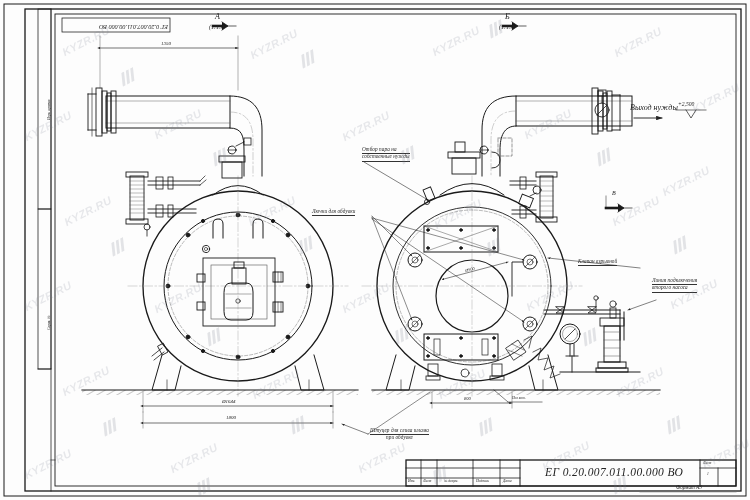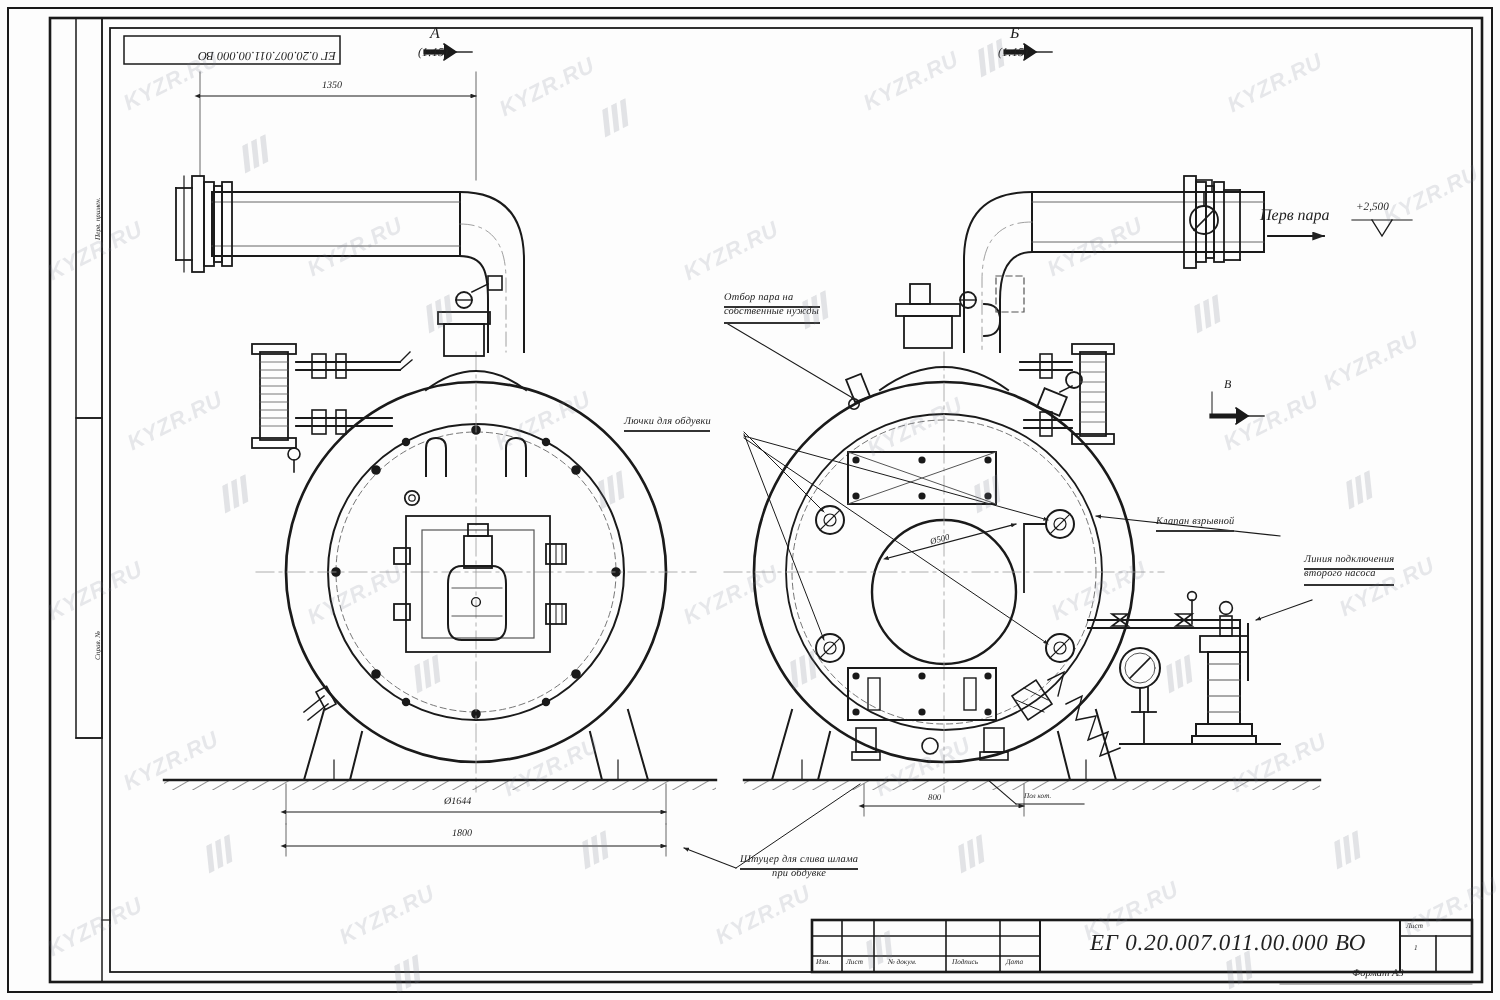--- a/index.html
+++ b/index.html
@@ -415,21 +415,21 @@
 
   <div class="txt secs" style="left:612px;top:190px;">В</div>
 
   <div class="txt dim" style="left:161px;top:41px;">1350</div>
   <div class="txt dim" style="left:678px;top:101px;font-size:5.6px;">+2,500</div>
   <div class="txt dim" style="left:222px;top:399px;">Ø1644</div>
   <div class="txt dim" style="left:226px;top:415px;">1800</div>
   <div class="txt dim" style="left:465px;top:267px;font-size:4.4px;transform:rotate(-15deg);">Ø500</div>
   <div class="txt dim" style="left:464px;top:396px;font-size:4.4px;">800</div>
 
-  <div class="txt lbl2" style="left:630px;top:103px;font-size:8px;">Перв пара</div>
+  <div class="txt lbl2" style="left:630px;top:103px;font-size:8px;">Выход нужды</div>
 
   <div style="position:absolute;left:362px;top:147px;">
     <div class="txt lbl ul" style="position:static;">Отбор пара на</div>
     <div class="txt lbl ul" style="position:static;">собственные нужды</div>
   </div>
 
   <div class="txt lbl ul" style="left:312px;top:209px;">Лючки для обдувки</div>
 
   <div class="txt lbl ul" style="left:578px;top:259px;">Клапан взрывной</div>
 

